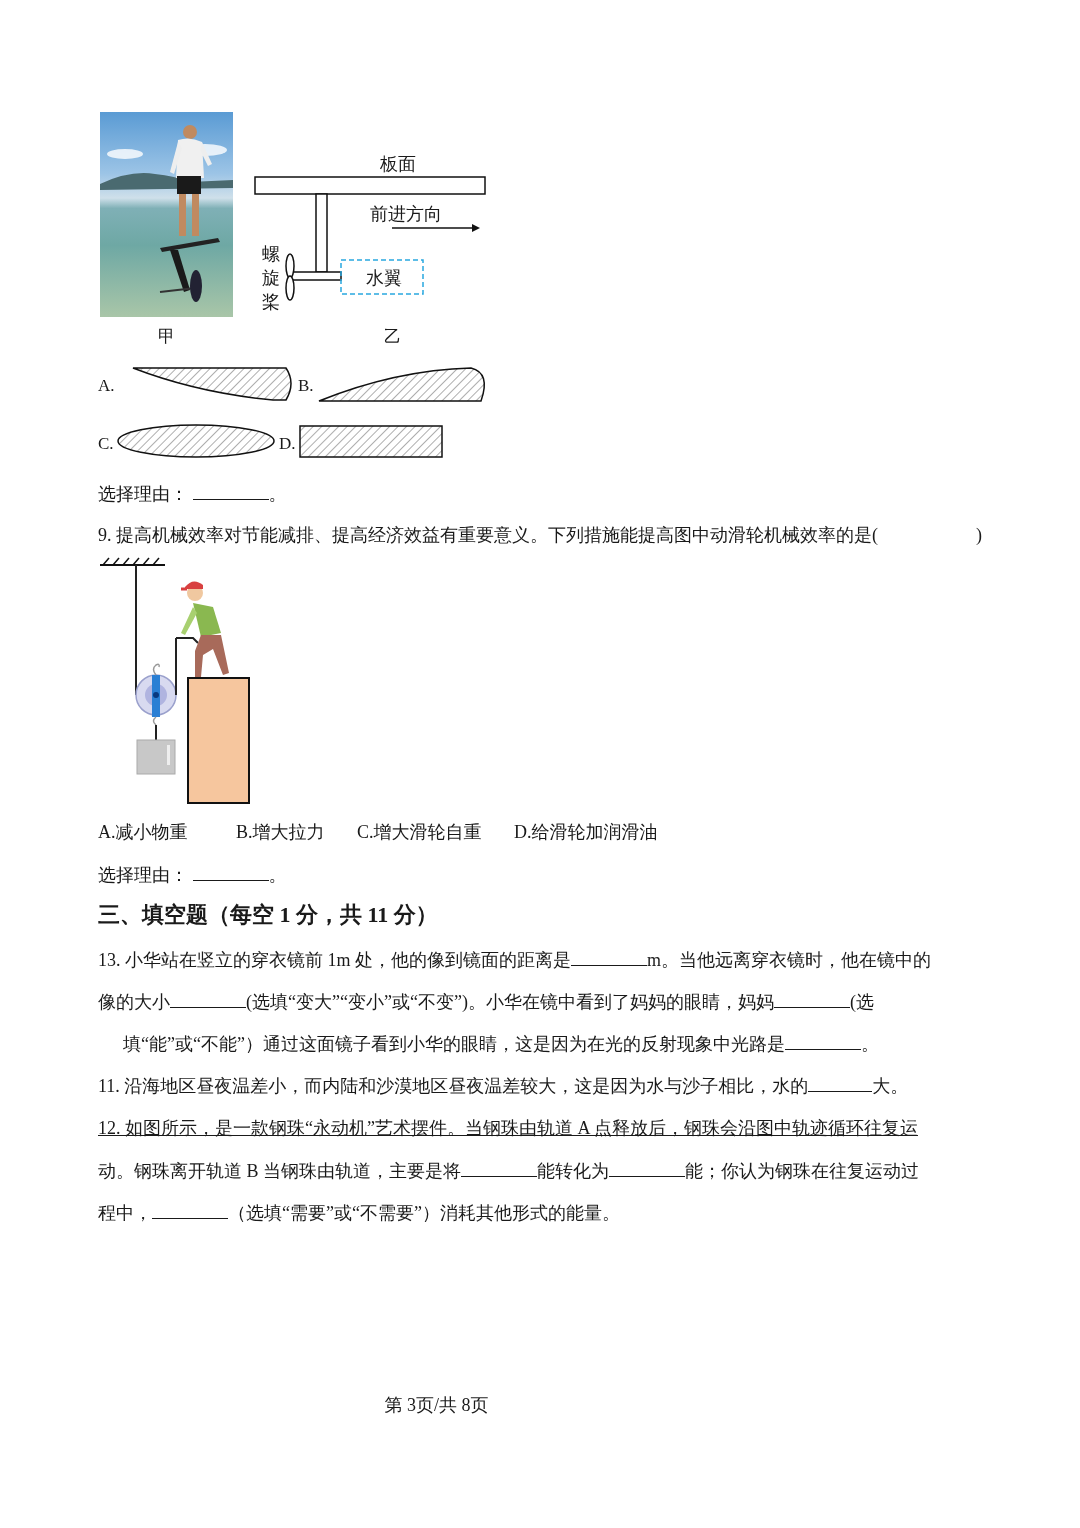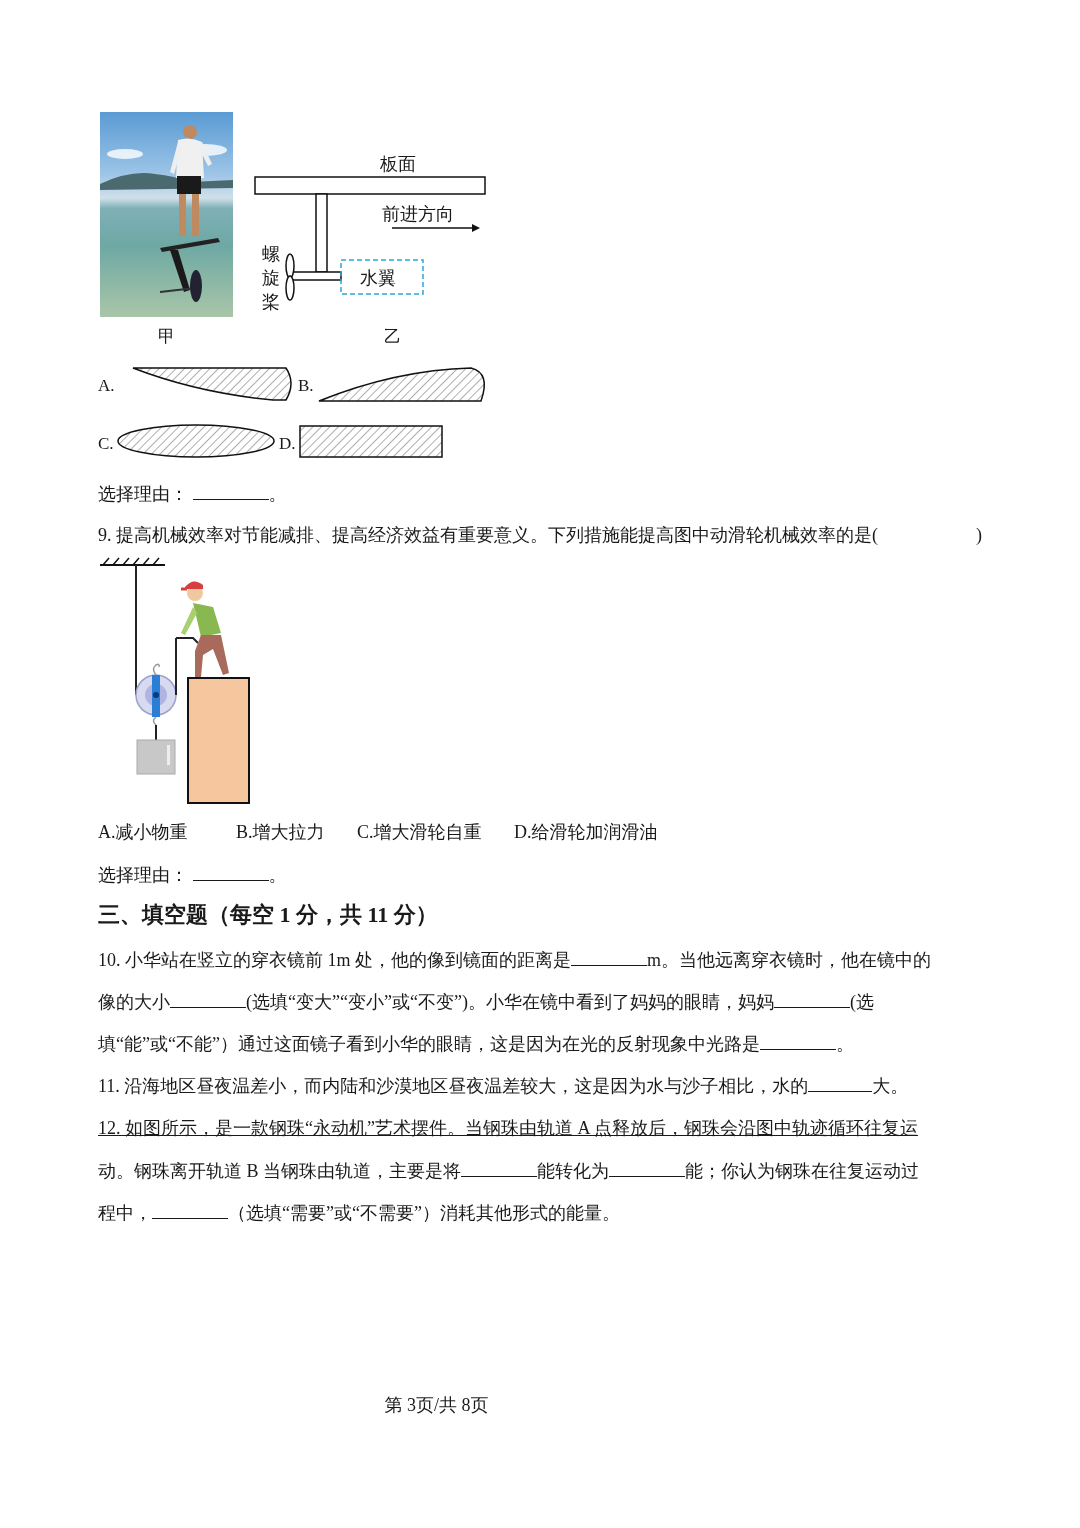--- a/index.html
+++ b/index.html
@@ -44,25 +44,25 @@
     <rect x="5" y="37" width="230" height="17" fill="#fff" stroke="#111" stroke-width="1.5"></rect>
     <rect x="66" y="54" width="11" height="78" fill="#fff" stroke="#111" stroke-width="1.5"></rect>
     <rect x="41" y="132" width="50" height="8" fill="#fff" stroke="#111" stroke-width="1.5"></rect>
     <ellipse cx="40" cy="126" rx="4" ry="12" fill="#fff" stroke="#111" stroke-width="1.5"></ellipse>
     <ellipse cx="40" cy="148" rx="4" ry="12" fill="#fff" stroke="#111" stroke-width="1.5"></ellipse>
     <rect x="91" y="120" width="82" height="34" fill="none" stroke="#29a8e0" stroke-width="1.5" stroke-dasharray="5,3"></rect>
     <line x1="142" y1="88" x2="222" y2="88" stroke="#111" stroke-width="1.5"></line>
     <path d="M222 84 L230 88 L222 92 Z" fill="#111"></path>
   </svg>
   <div class="diag-text" style="left:130px;top:12px;">板面</div>
-  <div class="diag-text" style="left:132px;top:62px;">前进方向</div>
+  <div class="diag-text" style="left:120px;top:62px;">前进方向</div>
   <div class="diag-text" style="left:12px;top:102px;">螺</div>
   <div class="diag-text" style="left:12px;top:126px;">旋</div>
   <div class="diag-text" style="left:12px;top:150px;">桨</div>
-  <div class="diag-text" style="left:110px;top:126px;">水翼</div>
+  <div class="diag-text" style="left:116px;top:126px;">水翼</div>
 </div>
 <div class="caption" style="left:384px;top:325px;">乙</div>
 
 <svg class="abs" width="0" height="0" style="left:0;top:0;">
   <defs>
     <pattern id="hatch" width="6" height="6" patternUnits="userSpaceOnUse" patternTransform="rotate(45)">
       <line x1="0" y1="0" x2="0" y2="6" stroke="#333" stroke-width="0.8"></line>
     </pattern>
   </defs>
 </svg>
@@ -163,26 +163,26 @@
 </div>
 
 <div class="line" style="top:862px;">
   <span>选择理由：</span>
   <span class="blank" style="width:76px;"></span><span>。</span>
 </div>
 
 <div class="line heading" style="top:903px;">三、填空题（每空 1 分，共 11 分）</div>
 
 <div class="line" style="top:947px;">
-  <span>10. 小华站在竖立的穿衣镜前 1m 处，他的像到镜面的距离是</span><span class="blank" style="width:76px;"></span><span>m。当他远离穿衣镜时，他在镜中的</span>
+  <span>13. 小华站在竖立的穿衣镜前 1m 处，他的像到镜面的距离是</span><span class="blank" style="width:76px;"></span><span>m。当他远离穿衣镜时，他在镜中的</span>
 </div>
 <div class="line" style="top:989px;">
   <span>像的大小</span><span class="blank" style="width:76px;"></span><span>(选填“变大”“变小”或“不变”)。小华在镜中看到了妈妈的眼睛，妈妈</span><span class="blank" style="width:76px;"></span><span>(选</span>
 </div>
-<div class="line" style="top:1031px;">
+<div class="line" style="top:1031px;margin-left:25px;">
   <span>填“能”或“不能”）通过这面镜子看到小华的眼睛，这是因为在光的反射现象中光路是</span><span class="blank" style="width:76px;"></span><span>。</span>
 </div>
 
 <div class="line" style="top:1073px;">
   <span>11. 沿海地区昼夜温差小，而内陆和沙漠地区昼夜温差较大，这是因为水与沙子相比，水的</span><span class="blank" style="width:64px;"></span><span>大。</span>
 </div>
 
 <div class="line" style="top:1116px;text-decoration:underline;">
   <span>12. 如图所示，是一款钢珠“永动机”艺术摆件。当钢珠由轨道 A 点释放后，钢珠会沿图中轨迹循环往复运</span>
 </div>

